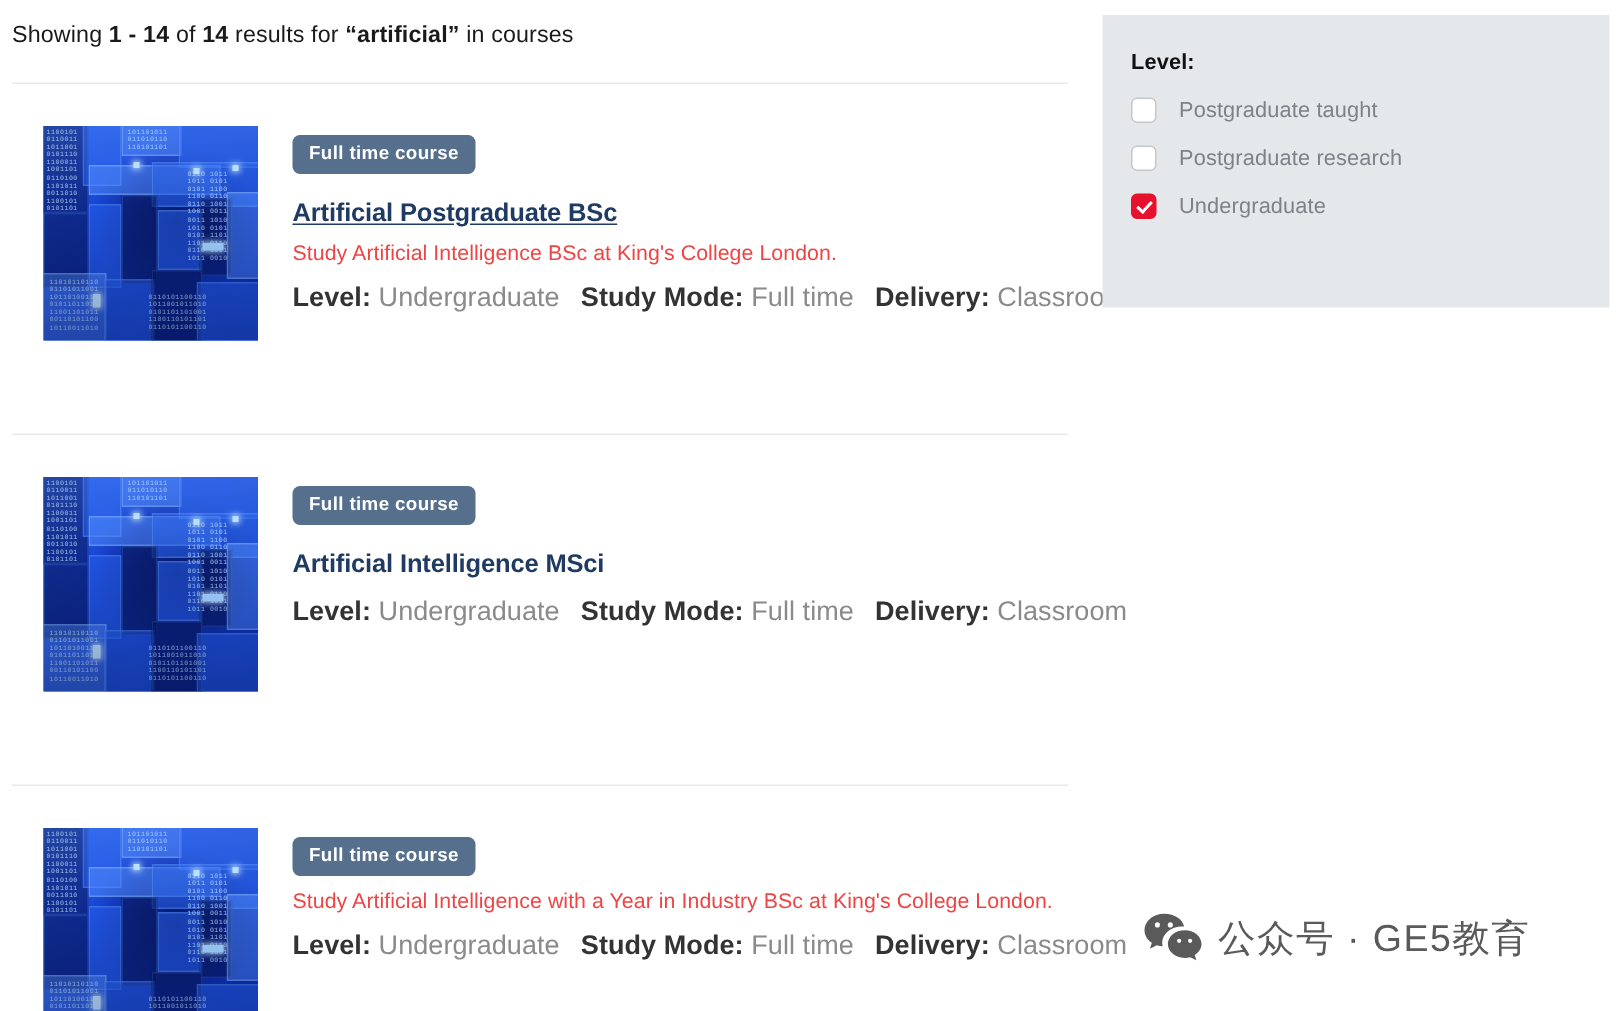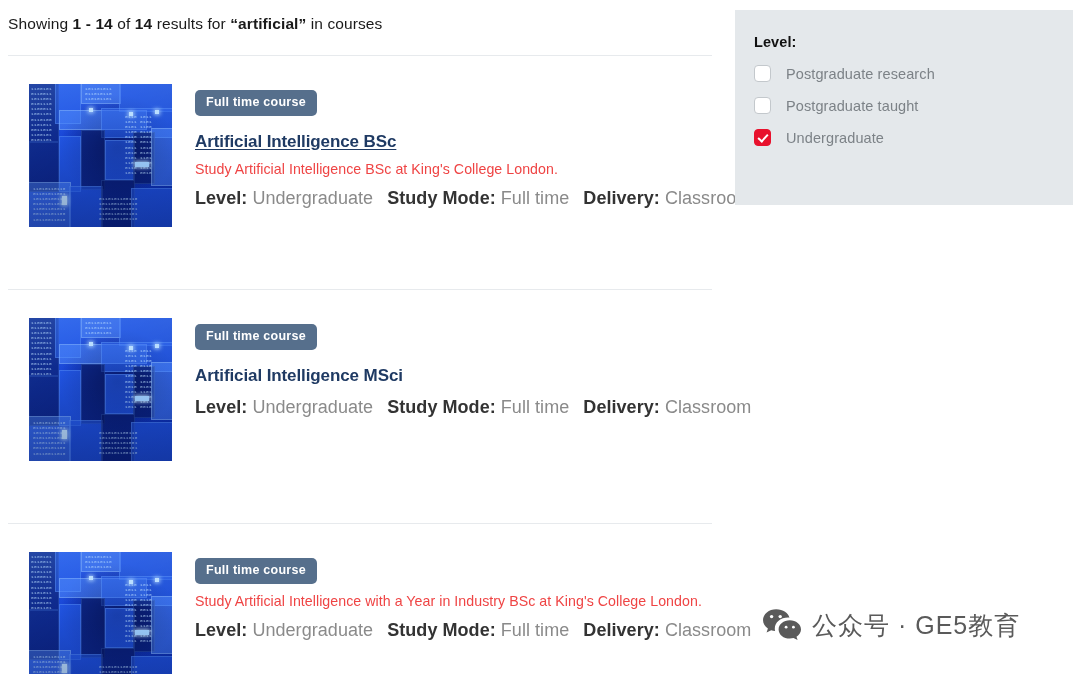--- a/index.html
+++ b/index.html
@@ -294,21 +294,21 @@
         <div class="glow" style="left:60px;  top:24px;  width:4px; height:4px;"></div>
         <div class="glow" style="left:100px; top:28px;  width:4px; height:4px;"></div>
         <div class="glow" style="left:126px; top:26px;  width:4px; height:4px;"></div>
         <div class="glow" style="left:33px;  top:112px; width:5px; height:9px;"></div>
         <div class="glow" style="left:106px; top:78px;  width:14px; height:5px; background:#9fd0ff;"></div>
         <div class="veil"></div>
       </div>
       <div class="card-body">
         <div class="badge">Full time course</div>
         <div>
-          <a href="#" class="course-title underlined">Artificial Intelligence BSc</a>
+          <a href="#" class="course-title underlined">Artificial Postgraduate BSc</a>
         </div>
         <div class="course-desc">Study Artificial Intelligence BSc at King's College London.</div>
         <div class="course-meta">
           <span class="lbl">Level:</span>
           <span>Undergraduate</span><span class="gap"></span>
           <span class="lbl">Study Mode:</span>
           <span>Full time</span><span class="gap"></span>
           <span class="lbl">Delivery:</span>
           <span>Classroom</span>
         </div>
@@ -479,26 +479,26 @@
       </div>
     </div>
 
   </div>
 
   <div id="filter-panel">
     <div id="filter-heading">Level:</div>
 
     <div class="filter-option">
       <span class="checkbox"></span>
-      <span class="filter-label">Postgraduate research</span>
+      <span class="filter-label">Postgraduate taught</span>
     </div>
 
     <div class="filter-option">
       <span class="checkbox"></span>
-      <span class="filter-label">Postgraduate taught</span>
+      <span class="filter-label">Postgraduate research</span>
     </div>
 
     <div class="filter-option">
       <span class="checkbox checked"></span>
       <span class="filter-label">Undergraduate</span>
     </div>
 
   </div>
 
   <div id="watermark">

